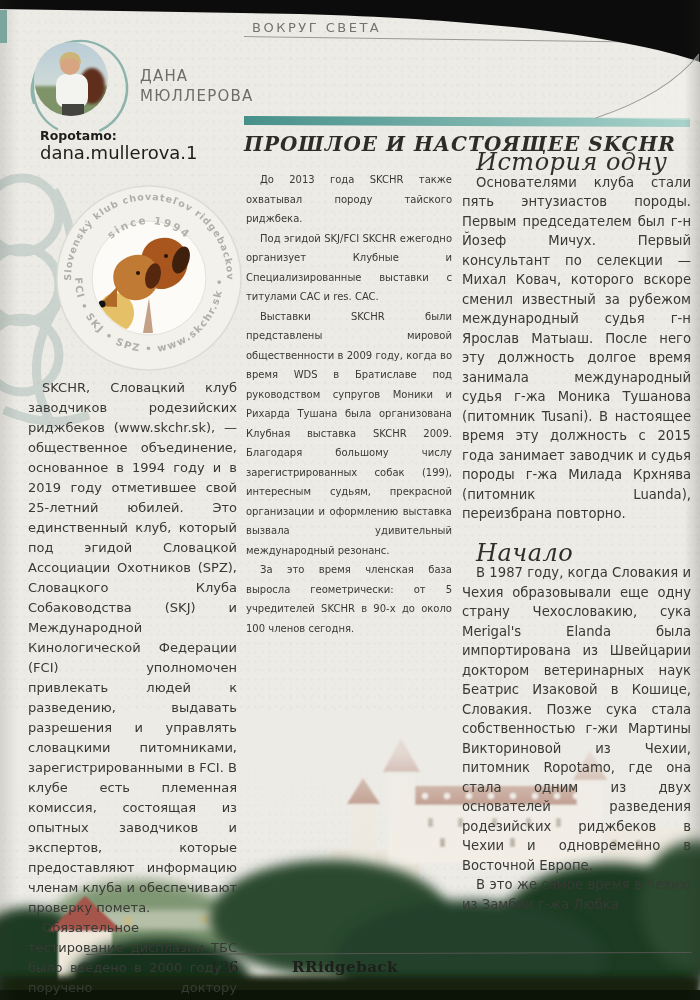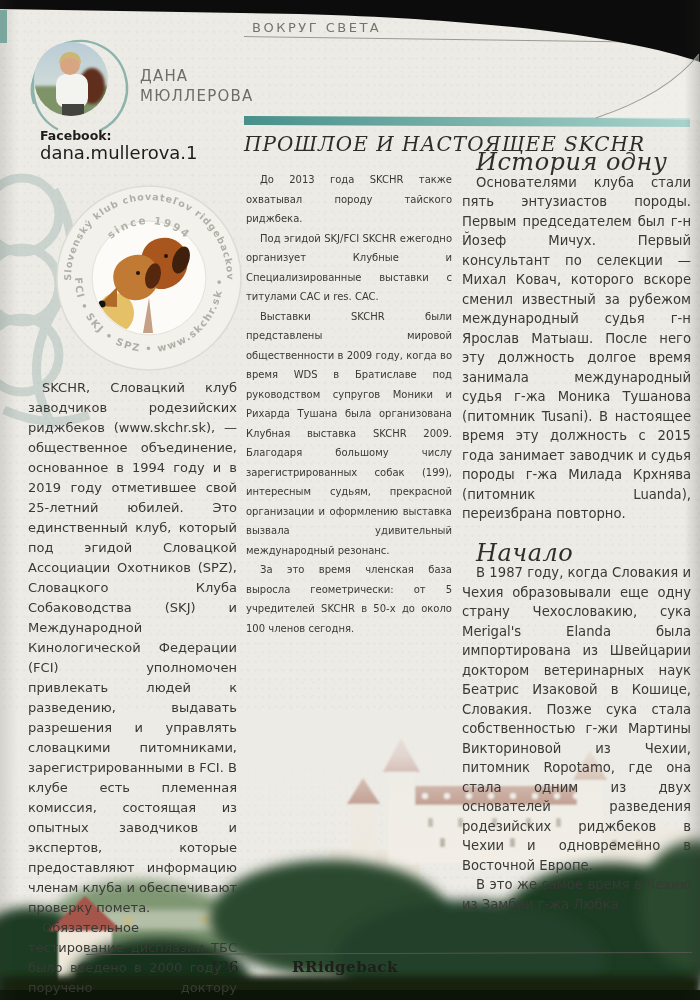--- a/index.html
+++ b/index.html
@@ -19,21 +19,21 @@
   .teal-chip{position:absolute;left:0;top:10px;width:7px;height:33px;background:#7aa69e;z-index:41;}
 
   
   .kicker{position:absolute;left:244px;top:20px;font-size:13px;letter-spacing:2.5px;color:#74746e;z-index:5;margin-left:8px;}
   .kicker-rule{position:absolute;left:244px;top:39px;width:430px;height:1.3px;background:#9b9b93;transform:rotate(0.8deg);z-index:5;}
   .page-title{position:absolute;left:241px;top:42px;font-family:"DejaVu Serif",serif;font-size:62px;
     letter-spacing:4px;color:#272723;z-index:5;}
   .accent-bar{position:absolute;left:244px;top:117px;width:446px;height:9px;
     background:linear-gradient(to right,#47908a,#a9d3cb);transform:rotate(0.25deg);z-index:5;}
   .subtitle{position:absolute;left:244px;top:132px;font-family:"DejaVu Serif",serif;font-style:italic;
-    font-weight:normal;font-size:20px;letter-spacing:1px;color:#2c2c28;z-index:5;}
+    font-weight:bold;font-size:20px;letter-spacing:1px;color:#2c2c28;z-index:5;}
 
   
   .author-ring{position:absolute;left:22px;top:30px;z-index:6;}
   .author-photo{position:absolute;left:34px;top:42px;width:74px;height:74px;border-radius:50%;overflow:hidden;z-index:7;}
   .author-name{position:absolute;left:140px;top:66px;width:100px;font-size:15px;line-height:1.35;
     letter-spacing:1.2px;color:#6e6e68;z-index:6;}
   .fb-label{position:absolute;left:40px;top:128px;font-size:12.5px;font-weight:bold;color:#1d1d1b;z-index:6;}
   .fb-handle{position:absolute;left:40px;top:142px;font-size:18px;color:#1d1d1b;z-index:6;}
 
   .celtic-knot{position:absolute;left:-6px;top:160px;z-index:1;opacity:0.6;}
@@ -201,38 +201,38 @@
       <rect width="74" height="74" fill="url(#sky)"></rect>
       <rect y="44" width="74" height="30" fill="#7e9468" filter="url(#pblur)"></rect>
       <ellipse cx="58" cy="44" rx="13" ry="18" fill="#5e2f1d" filter="url(#pblur)"></ellipse>
       <rect x="22" y="32" width="32" height="34" rx="10" fill="#f3f3f0"></rect>
       <rect x="28" y="62" width="22" height="12" fill="#44443f"></rect>
       <circle cx="36" cy="23" r="10" fill="#d8a583"></circle>
       <path d="M 25 22 Q 26 10 36 10 Q 47 10 47 22 Q 42 16 36 16 Q 30 16 25 22 Z" fill="#cdb477"></path>
     </svg>
   </div>
   <div class="author-name">ДАНА МЮЛЛЕРОВА</div>
-  <div class="fb-label">Facebook:</div>
+  <div class="fb-label">Ropotamo:</div>
   <div class="fb-handle">dana.mullerova.1</div>
 
   <div class="kicker">ВОКРУГ СВЕТА</div>
   <div class="kicker-rule"></div>
   <div class="accent-bar"></div>
   <div class="subtitle">ПРОШЛОЕ И НАСТОЯЩЕЕ SKCHR</div>
 
   <div class="col col-1">
     <p>SKCHR, Словацкий клуб заводчиков родезийских риджбеков (www.skchr.sk), — общественное объединение, основанное в 1994 году и в 2019 году отметившее свой 25-летний юбилей. Это единственный клуб, который под эгидой Словацкой Ассоциации Охотников (SPZ), Словацкого Клуба Собаководства (SKJ) и Международной Кинологической Федерации (FCI) уполномочен привлекать людей к разведению, выдавать разрешения и управлять словацкими питомниками, зарегистрированными в FCI. В клубе есть племенная комиссия, состоящая из опытных заводчиков и экспертов, которые предоставляют информацию членам клуба и обеспечивают проверку помета.</p>
     <p>Обязательное тестирование дисплазии ТБС было введено в 2000 году и поручено доктору ветеринарных наук Валентин Ледецки. В 2004 году также была введена обязательная оценка дисплазии ЛК.</p>
   </div>
 
   <div class="col col-2">
     <p>До 2013 года SKCHR также охватывал породу тайского риджбека.</p>
     <p>Под эгидой SKJ/FCI SKCHR ежегодно организует Клубные и Специализированные выставки с титулами CAC и res. CAC.</p>
     <p>Выставки SKCHR были представлены мировой общественности в 2009 году, когда во время WDS в Братиславе под руководством супругов Моники и Рихарда Тушана была организована Клубная выставка SKCHR 2009. Благодаря большому числу зарегистрированных собак (199), интересным судьям, прекрасной организации и оформлению выставка вызвала удивительный международный резонанс.</p>
-    <p>За это время членская база выросла геометрически: от 5 учредителей SKCHR в 50-х до около 100 членов сегодня.</p>
+    <p>За это время членская база выросла геометрически: от 5 учредителей SKCHR в 90-х до около 100 членов сегодня.</p>
   </div>
 
   <div class="col col-3">
     <p class="script-heading">История одну</p>
     <p>Основателями клуба стали пять энтузиастов породы. Первым председателем был г-н Йозеф Мичух. Первый консультант по селекции — Михал Ковач, которого вскоре сменил известный за рубежом международный судья г-н Ярослав Матыаш. После него эту должность долгое время занимала международный судья г-жа Моника Тушанова (питомник Tusani). В настоящее время эту должность с 2015 года занимает заводчик и судья породы г-жа Милада Крхнява (питомник Luanda), переизбрана повторно.</p>
     <p class="script-heading second">Начало</p>
     <p>В 1987 году, когда Словакия и Чехия образовывали еще одну страну Чехословакию, сука Merigal's Elanda была импортирована из Швейцарии доктором ветеринарных наук Беатрис Изаковой в Кошице, Словакия. Позже сука стала собственностью г-жи Мартины Викториновой из Чехии, питомник Ropotamo, где она стала одним из двух основателей разведения родезийских риджбеков в Чехии и одновременно в Восточной Европе.</p>
     <p>В это же самое время в Чехию из Замбии г-жа Любка</p>
   </div>
 

